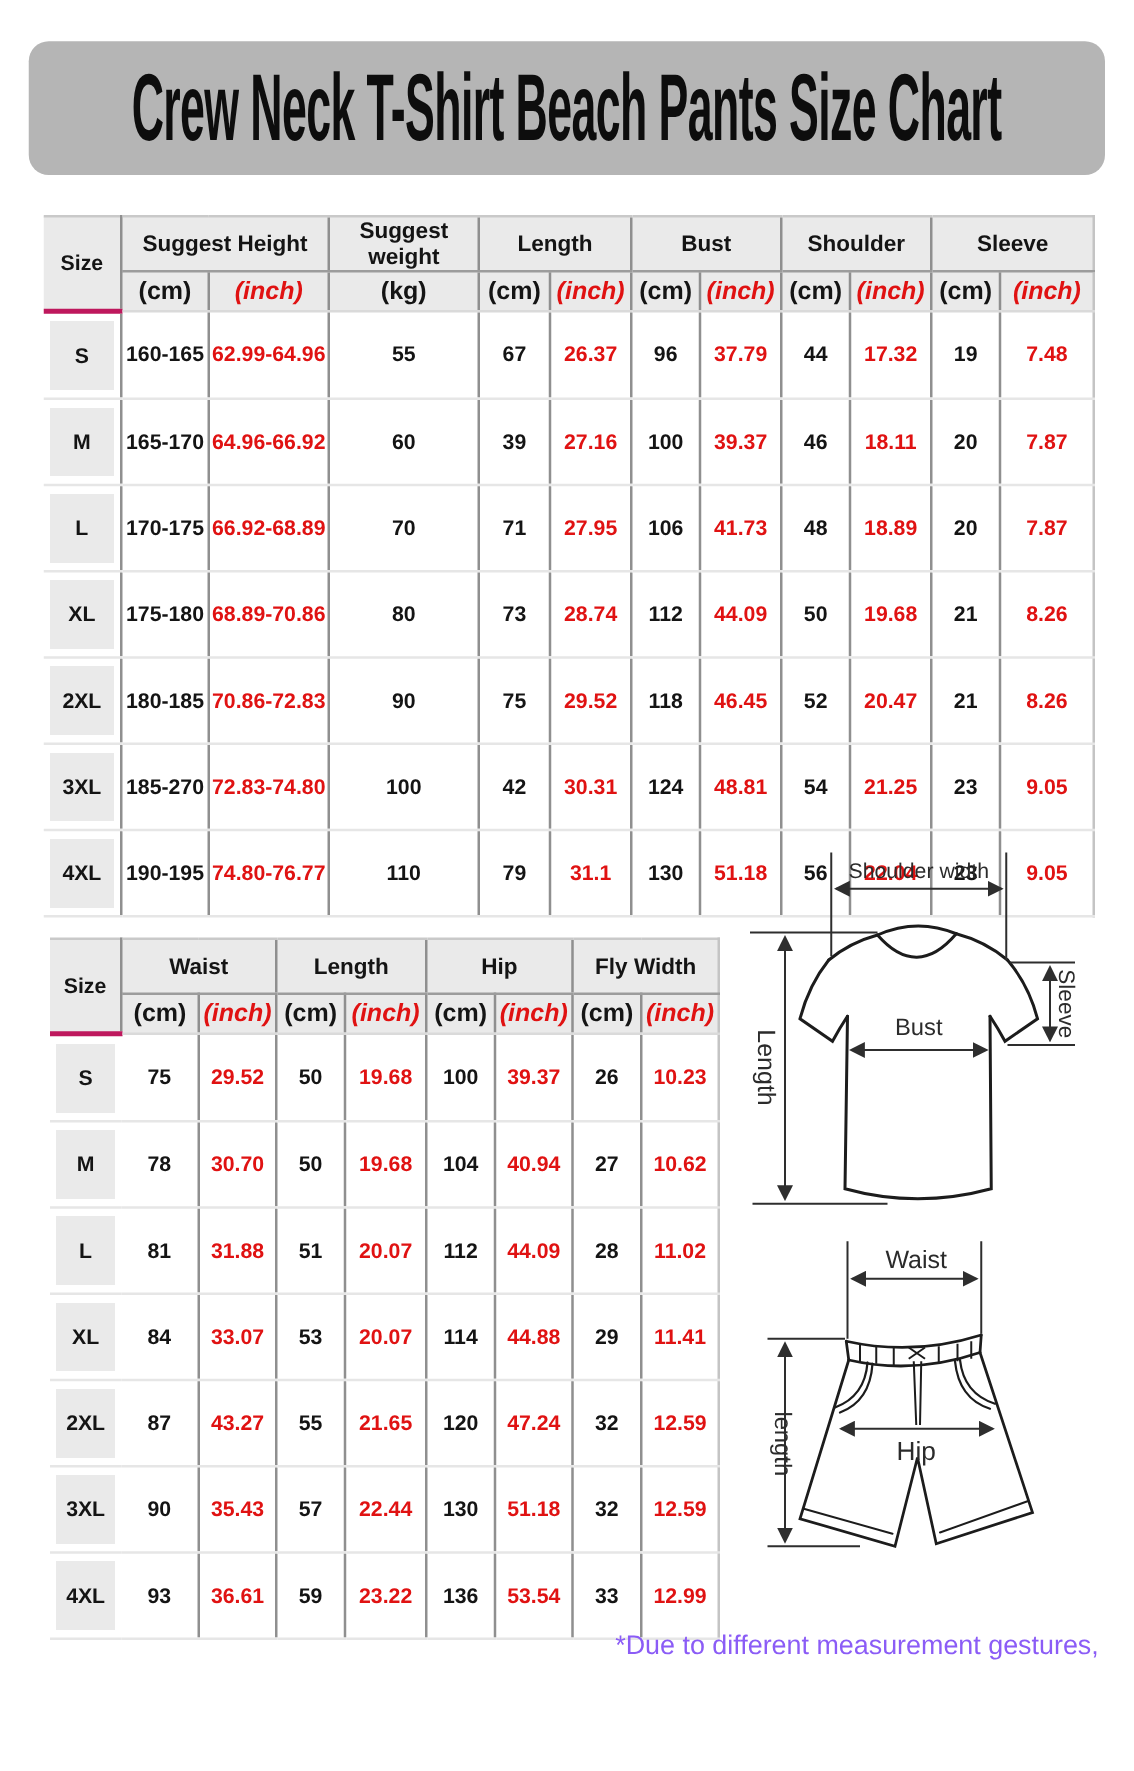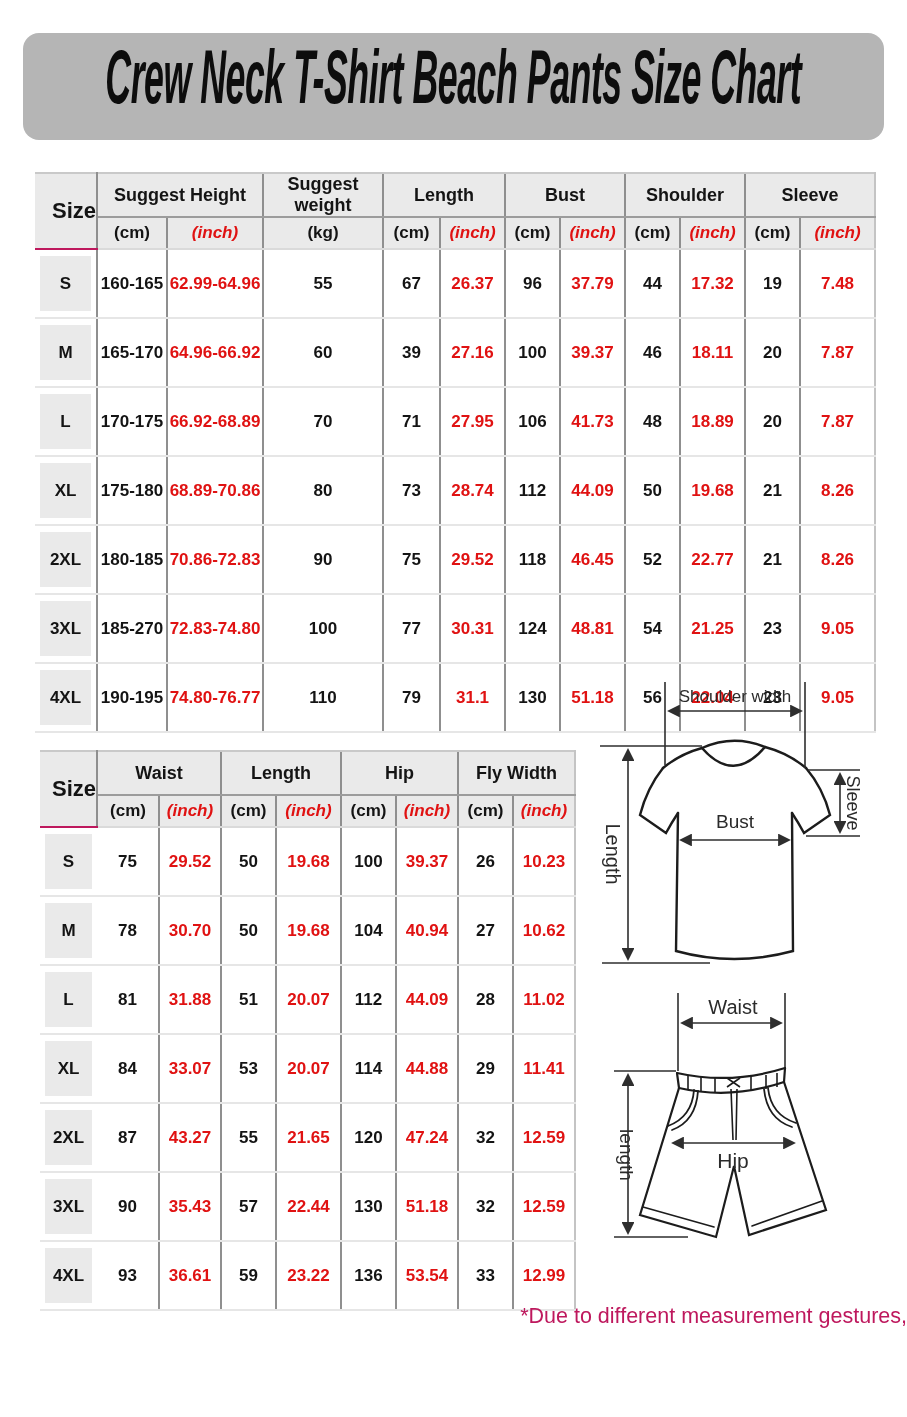--- a/index.html
+++ b/index.html
@@ -2,55 +2,55 @@
 <html style="--red: #e01212;"><head>
 <meta charset="utf-8">
 <style>
   html,body { margin:0; padding:0; background:#fff; }
   .page { position:relative; width:907px; height:1417px; background:#ffffff;
           font-family:"Liberation Sans", sans-serif; overflow:hidden; }
 
   
   .banner { position:absolute; left:23px; top:33px; width:861px; height:107px;
             background:#b5b5b5; border-radius:16px;
-            display:flex; justify-content:center;font-style:italic; }
+            display:flex; align-items:center; justify-content:center; }
   .banner h1 { margin:0; font-size:76px; font-weight:700; color:#0d0d0d;
                white-space:nowrap; letter-spacing:-1px; transform:scaleX(0.47); }
 
   
   table { border-collapse:collapse; table-layout:fixed; position:absolute;
           border-spacing:0; }
   #t1 { left:35px; top:172px; width:840px; }
   #t2 { left:40px; top:750px; width:535px; }
   th, td { padding:0; text-align:center; vertical-align:middle;
            font-weight:700; color:#141414; }
   thead th { background:#eaeaea; }
   th.grp  { font-size:18px; height:42px;
             border-top:2px solid #c9c9c9; border-bottom:2px solid #9c9c9c; }
-  th.unit { font-size:17px; height:30px; border-bottom:2px solid #dadada; }
-  th.sz   { font-size:22px; border-top:2px solid #c9c9c9;
-            border-right:2px solid #8f8f8f; border-bottom:2px solid #be185d;text-align:right; }
+  th.unit { font-size:20px; height:30px; border-bottom:2px solid #dadada; }
+  th.sz   { font-size:17px; border-top:2px solid #c9c9c9;
+            border-right:2px solid #8f8f8f; border-bottom:4px solid #be185d; }
   tbody td { height:55px; font-size:17px; border-bottom:2px solid #e6e6e6;
              background:#fff; }
   td.szc { background:#eaeaea; background-clip:content-box; padding:6px 5px; }
   .vl { border-left:2px solid #8f8f8f; }
   .vr { border-right:2px solid #c4c4c4; }
   .u-red { color:var(--red,#e01212);font-style:italic; }
   tbody td.red { color:var(--red,#e01212); }
 
   
   .diag { position:absolute; }
   #tshirt-svg { left:592px; top:672px; }
   #shorts-svg { left:588px; top:985px; }
   .diag text { fill:#2b2b2b; font-family:"Liberation Sans", sans-serif; }
 
   
-  .footer { position:absolute; top:1302px; right:0; width:640px;
+  .footer { position:absolute; top:1302px; right:28px; width:640px;
             text-align:right; font-size:21.5px; line-height:28px;
-            color:#be185d; font-weight:400; }
+            color:#8b5cf6; font-weight:400; }
 </style>
 </head>
 <body>
 
 <div class="page">
 
   <div class="banner">
     <h1>Crew Neck T-Shirt Beach Pants Size Chart</h1>
   </div>
 
@@ -153,30 +153,30 @@
         <tr>
           <td class="szc">2XL</td>
           <td class="vl">180-185</td>
           <td class="vl red">70.86-72.83</td>
           <td class="vl">90</td>
           <td class="vl">75</td>
           <td class="vl red">29.52</td>
           <td class="vl">118</td>
           <td class="vl red">46.45</td>
           <td class="vl">52</td>
-          <td class="vl red">22.77</td>
+          <td class="vl red">20.47</td>
           <td class="vl">21</td>
           <td class="vl vr red">8.26</td>
         </tr>
         <tr>
           <td class="szc">3XL</td>
           <td class="vl">185-270</td>
           <td class="vl red">72.83-74.80</td>
           <td class="vl">100</td>
-          <td class="vl">77</td>
+          <td class="vl">42</td>
           <td class="vl red">30.31</td>
           <td class="vl">124</td>
           <td class="vl red">48.81</td>
           <td class="vl">54</td>
           <td class="vl red">21.25</td>
           <td class="vl">23</td>
           <td class="vl vr red">9.05</td>
         </tr>
         <tr>
           <td class="szc">4XL</td>

